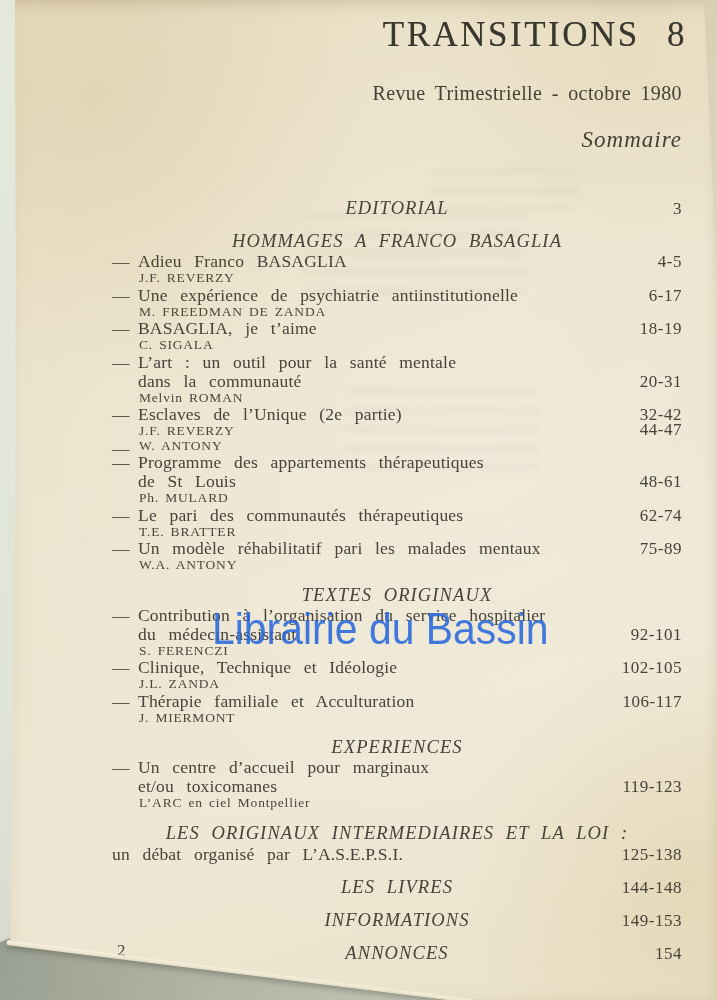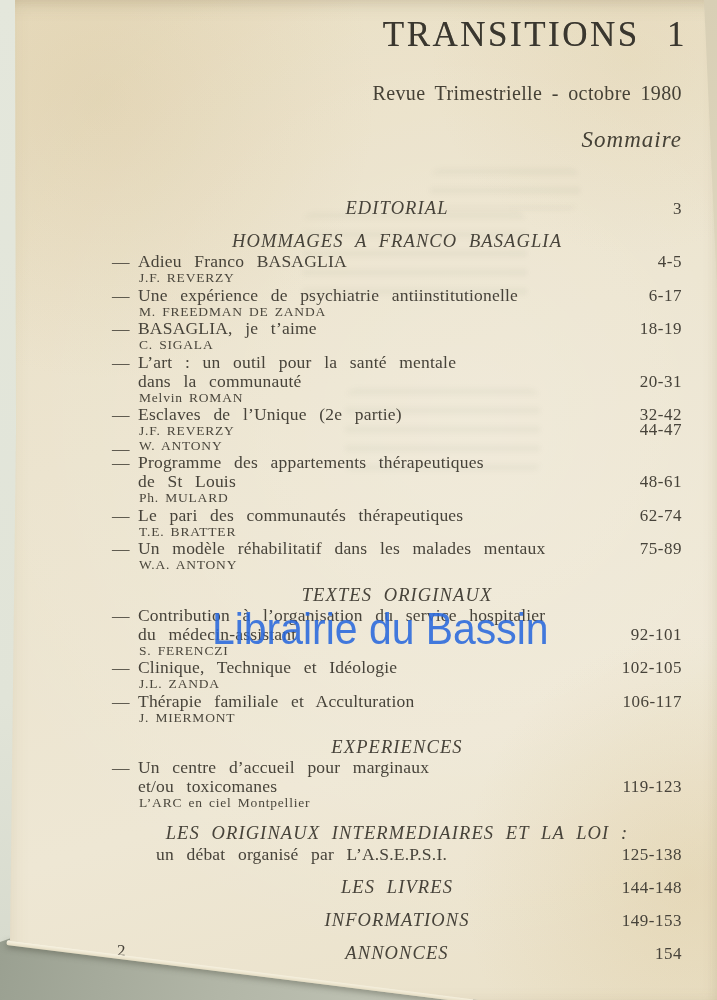--- a/index.html
+++ b/index.html
@@ -74,21 +74,21 @@
   .toc{position:absolute;left:112px;right:35px;top:186px;}
   .entry{position:relative;}
   .h-line{
     position:relative;font-style:italic;font-size:18.5px;line-height:21px;
     margin-top:12px;letter-spacing:1.1px;word-spacing:6px;white-space:nowrap;text-align:center;
   }
   .t-line{
     position:relative;font-size:17.5px;line-height:19px;
     padding-left:26px;word-spacing:8px;letter-spacing:.2px;white-space:nowrap;
   }
-  .t-line.noindent{padding-left:0;line-height:21px;margin-left:44px;}
+  .t-line.noindent{padding-left:0;line-height:21px;}
   .dash{position:absolute;left:0;top:0;}
   .a-line{
     font-size:13.5px;line-height:14.5px;padding-left:27px;
     letter-spacing:.8px;word-spacing:2px;color:#4b473d;white-space:nowrap;
   }
   .pages{
     position:absolute;right:0;bottom:0;font-style:normal;
     font-size:17px;letter-spacing:.5px;word-spacing:normal;color:#47433a;
   }
   .folio{position:absolute;left:117px;top:941px;font-size:17px;color:#47433a;}
@@ -107,21 +107,21 @@
 <div class="photo">
   <div class="under-right"></div>
   <div class="table-corner"></div>
   <div class="page-bottom-edge"></div>
 
   <div class="page">
     <div class="ghost g1"></div>
     <div class="ghost g2"></div>
     <div class="ghost g3"></div>
 
-    <div class="journal-title">TRANSITIONS 1</div>
+    <div class="journal-title">TRANSITIONS 8</div>
     <div class="subtitle">Revue Trimestrielle - octobre 1980</div>
     <div class="sommaire">Sommaire</div>
 
     <div class="toc">
         <div class="entry">
           <div class="h-line"><span class="h-text">EDITORIAL</span><span class="pages">3</span></div>
         </div>
         <div class="entry">
           <div class="h-line"><span class="h-text">HOMMAGES A FRANCO BASAGLIA</span></div>
         </div>
@@ -153,21 +153,21 @@
         <div class="entry">
           <div class="t-line"><span class="dash">—</span><span class="t-text">Programme des appartements thérapeutiques</span></div>
           <div class="t-line"><span class="t-text">de St Louis</span><span class="pages">48-61</span></div>
           <div class="a-line">Ph. MULARD</div>
         </div>
         <div class="entry">
           <div class="t-line"><span class="dash">—</span><span class="t-text">Le pari des communautés thérapeutiques</span><span class="pages">62-74</span></div>
           <div class="a-line">T.E. BRATTER</div>
         </div>
         <div class="entry">
-          <div class="t-line"><span class="dash">—</span><span class="t-text">Un modèle réhabilitatif dans les malades mentaux</span><span class="pages">75-89</span></div>
+          <div class="t-line"><span class="dash">—</span><span class="t-text">Un modèle réhabilitatif pari les malades mentaux</span><span class="pages">75-89</span></div>
           <div class="a-line">W.A. ANTONY</div>
         </div>
         <div class="entry">
           <div class="h-line"><span class="h-text">TEXTES ORIGINAUX</span></div>
         </div>
         <div class="entry">
           <div class="t-line"><span class="dash">—</span><span class="t-text">Contribution à l’organisation du service hospitalier</span></div>
           <div class="t-line"><span class="t-text">du médecin-assistant</span><span class="pages">92-101</span></div>
           <div class="a-line">S. FERENCZI</div>
         </div>

